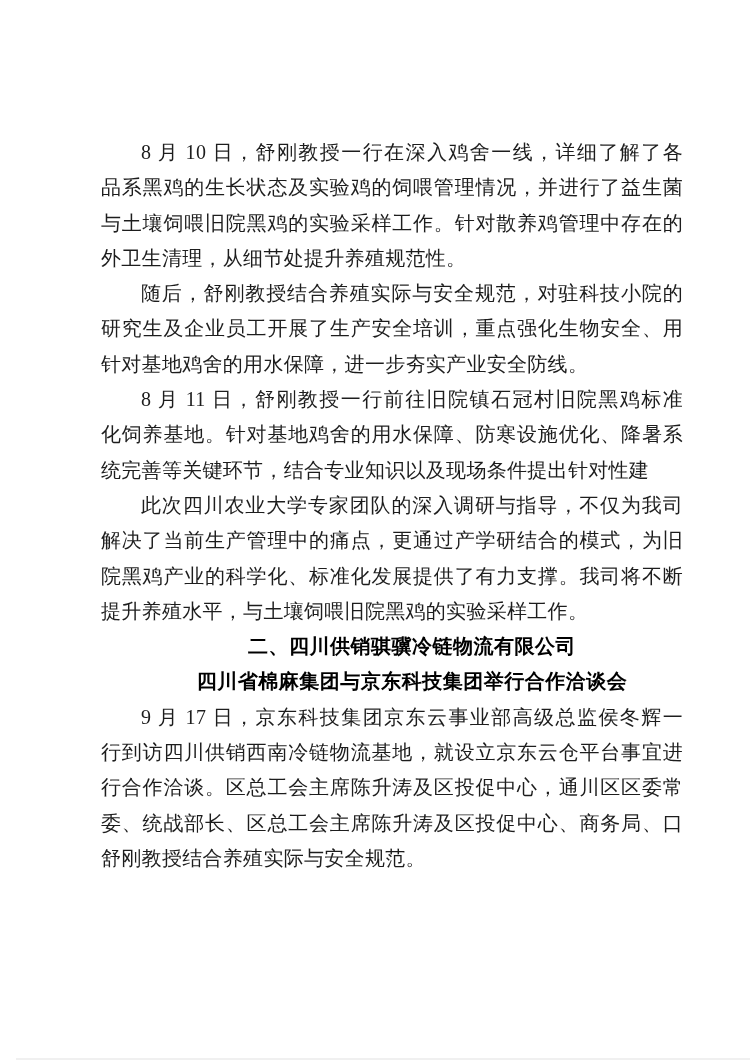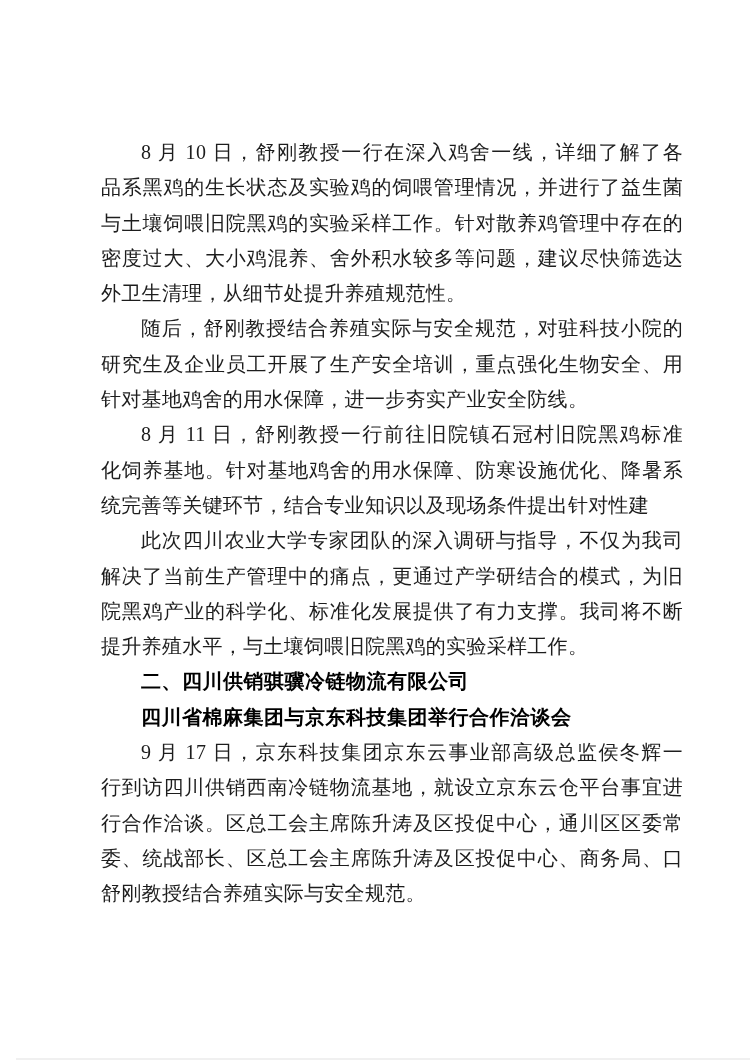--- a/index.html
+++ b/index.html
@@ -44,20 +44,21 @@
 
   
   .j {
     text-align: justify;
     text-align-last: justify;
   }
 
   
   .first {
     text-indent: 2em;
+    text-align: center;
   }
 
   
   .h-sans {
     font-family: "Liberation Sans", sans-serif;
     font-weight: bold;
     color: #000000;
     letter-spacing: 0.5px;
   }
 
@@ -79,21 +80,20 @@
   }
 </style>
 </head>
 <body>
 
 <div class="page">
   <div class="doc-body">
     <div class="line first j">8 月 10 日，舒刚教授一行在深入鸡舍一线，详细了解了各</div>
     <div class="line j">品系黑鸡的生长状态及实验鸡的饲喂管理情况，并进行了益生菌</div>
     <div class="line j">与土壤饲喂旧院黑鸡的实验采样工作。针对散养鸡管理中存在的</div>
-    <div class="line j">密度过大、大小鸡混养、舍外积水较多等问题，建议尽快筛选达</div>
     <div class="line">外卫生清理，从细节处提升养殖规范性。</div>
     <div class="line first j">随后，舒刚教授结合养殖实际与安全规范，对驻科技小院的</div>
     <div class="line j">研究生及企业员工开展了生产安全培训，重点强化生物安全、用</div>
     <div class="line">针对基地鸡舍的用水保障，进一步夯实产业安全防线。</div>
     <div class="line first j">8 月 11 日，舒刚教授一行前往旧院镇石冠村旧院黑鸡标准</div>
     <div class="line j">化饲养基地。针对基地鸡舍的用水保障、防寒设施优化、降暑系</div>
     <div class="line">统完善等关键环节，结合专业知识以及现场条件提出针对性建议。</div>
     <div class="line first j">此次四川农业大学专家团队的深入调研与指导，不仅为我司</div>
     <div class="line j">解决了当前生产管理中的痛点，更通过产学研结合的模式，为旧</div>
     <div class="line j">院黑鸡产业的科学化、标准化发展提供了有力支撑。我司将不断</div>

